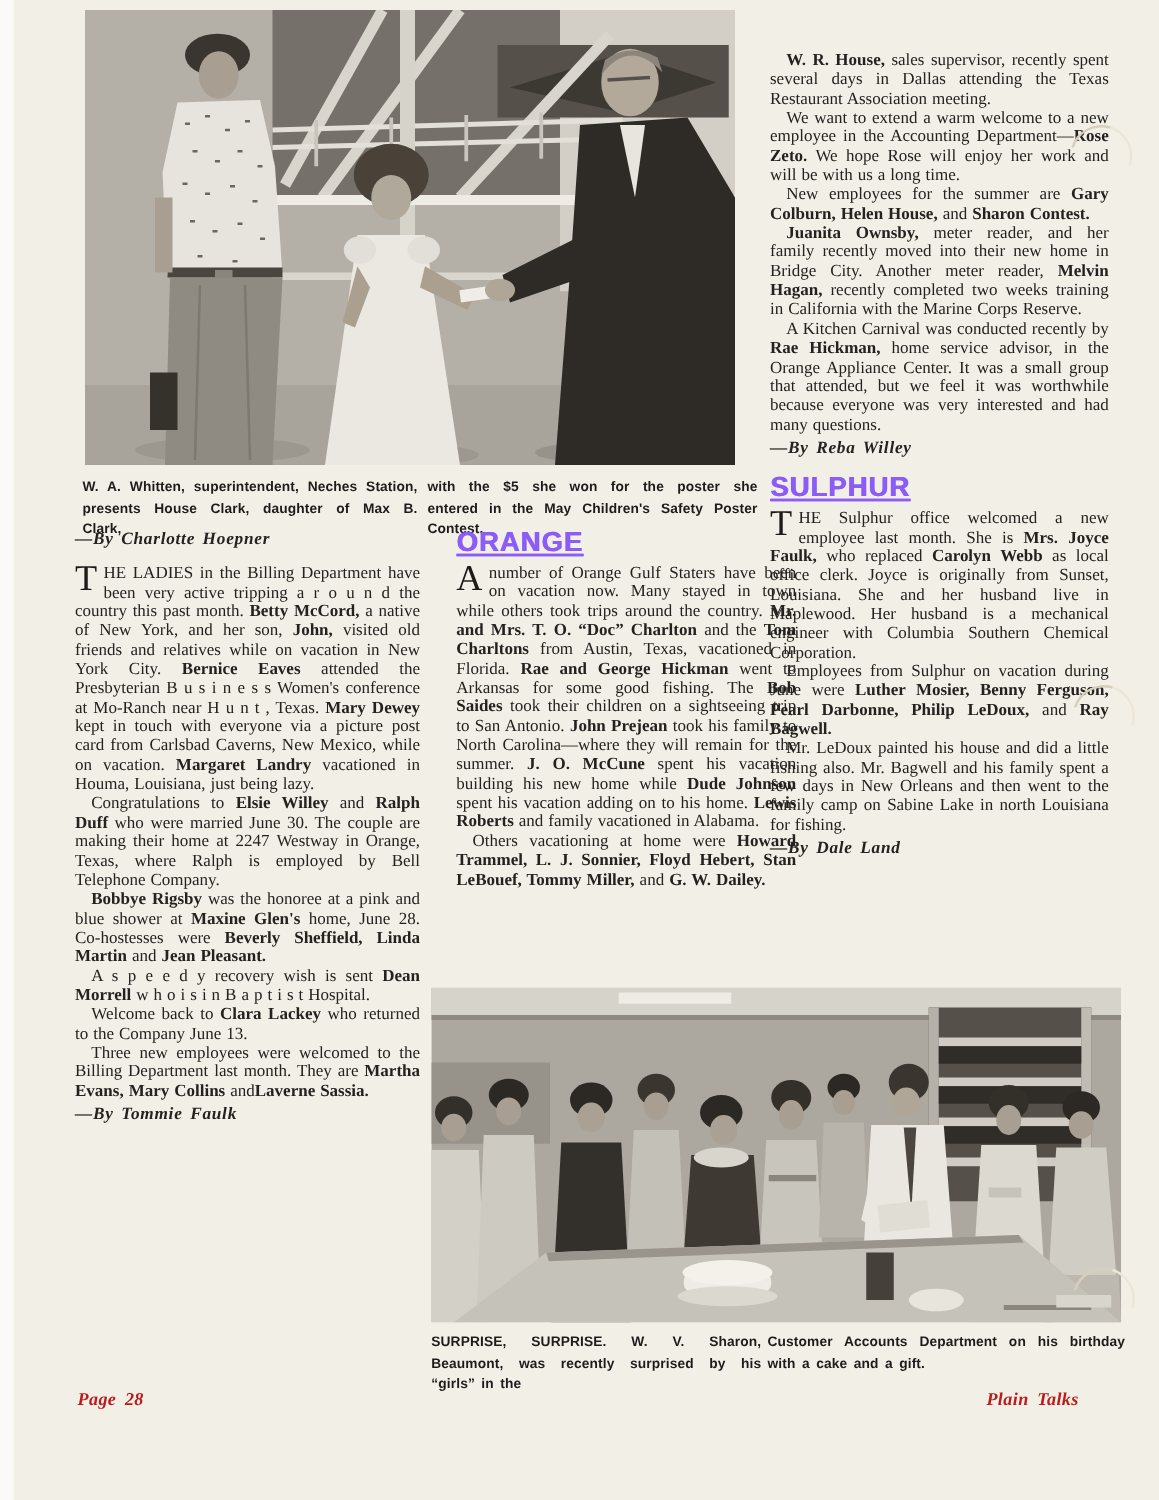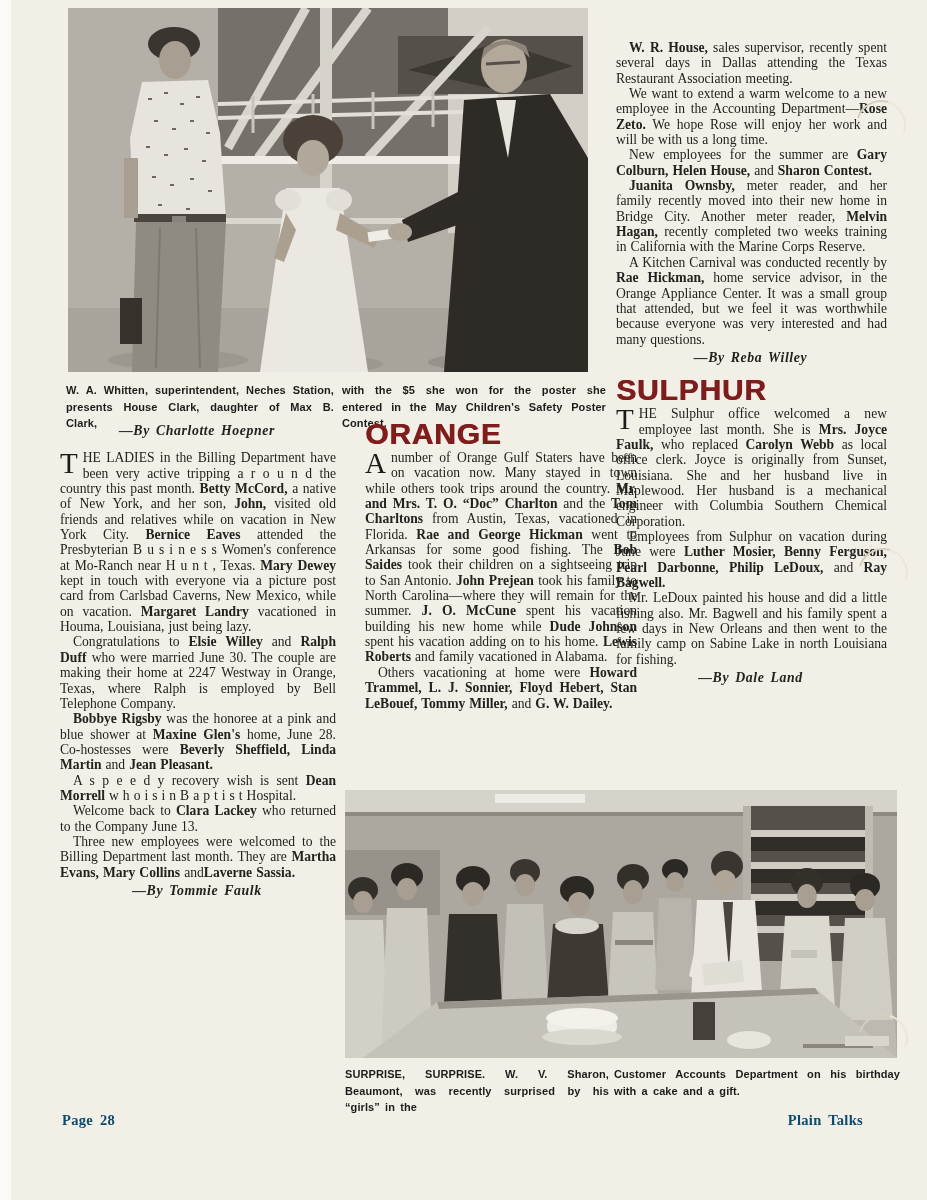--- a/index.html
+++ b/index.html
@@ -28,34 +28,34 @@
     font-size:13.6px;line-height:15.35px;text-align:justify;
     word-spacing:0.6px;
   }
   .col-left{left:60px;top:420px;width:276px;}
   .col-mid{left:338px;top:414px;width:272px;margin-left:27px;}
   .col-right{left:616px;top:40px;width:271px;}
   .para{margin:0;text-indent:13px;}
   .para.noindent{text-indent:0;}
   .para b{font-weight:bold;}
   .byline{
-    margin:3px 2px 12px 0;text-align:center;font-style:italic;font-weight:bold;
+    margin:3px 2px 12px 0;text-align:left;font-style:italic;font-weight:bold;
     font-size:13.8px;letter-spacing:0.6px;word-spacing:2px;
   }
   .sec-heading{
     margin:7px 0 3px;font-family:"Liberation Sans", sans-serif;
-    font-weight:900;font-size:30px;line-height:26px;letter-spacing:0.8px;
-    color:#7f1d1d;text-shadow:0.7px 0 0 currentColor;
+    font-weight:900;font-size:22px;line-height:26px;letter-spacing:0.8px;
+    color:#8b5cf6;text-shadow:0.7px 0 0 currentColor;text-decoration:underline;
   }
   .dropcap{
     float:left;font-size:29px;line-height:25px;margin:1px 5px 0 0;
     color:#1c1b19;
   }
   .footer{
-    font-weight:bold;font-size:14.5px;color:#0c4a6e;
+    font-weight:bold;font-style:italic;font-size:14.5px;color:#b91c1c;
     letter-spacing:0.3px;word-spacing:3px;text-align:center;
   }
   .footer-left{left:62px;top:1112px;}
   .footer-right{right:64px;top:1112px;}
   .punch{
     width:46px;height:46px;border-radius:50%;
     border:2.5px solid transparent;
     border-top-color:#d6cfbe;border-right-color:#ece6d8;
     transform:rotate(-28deg);
   }

